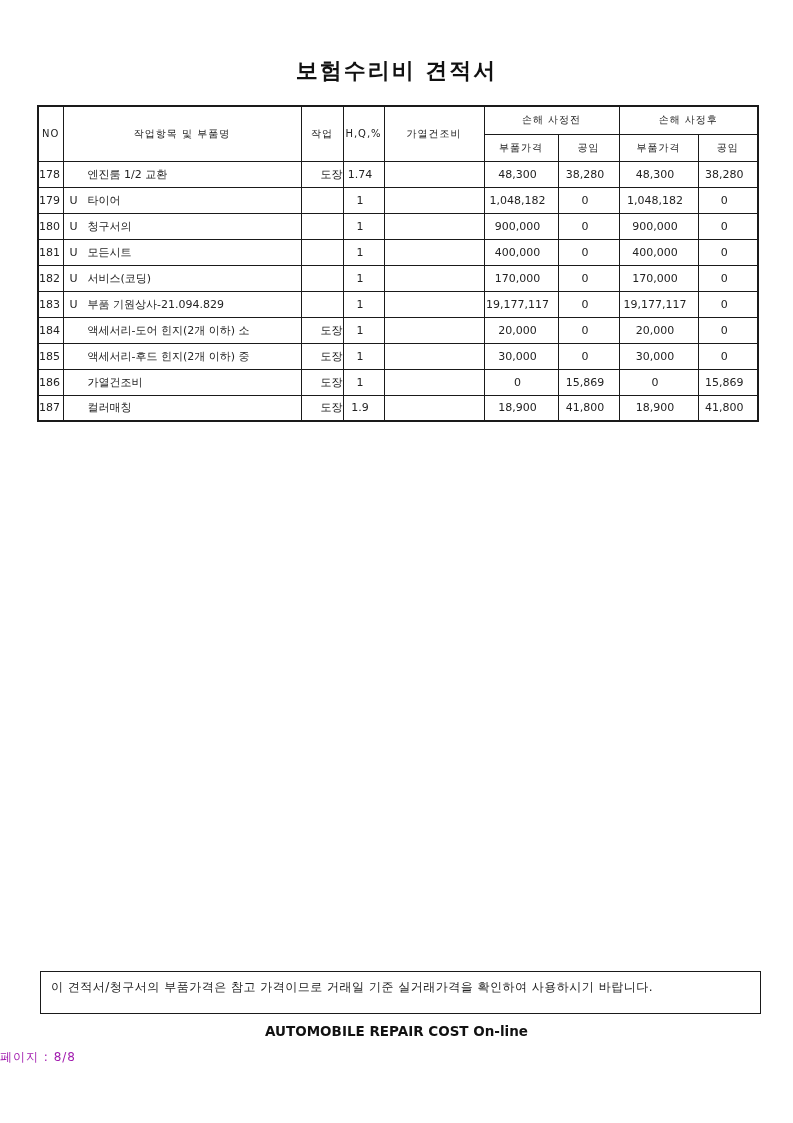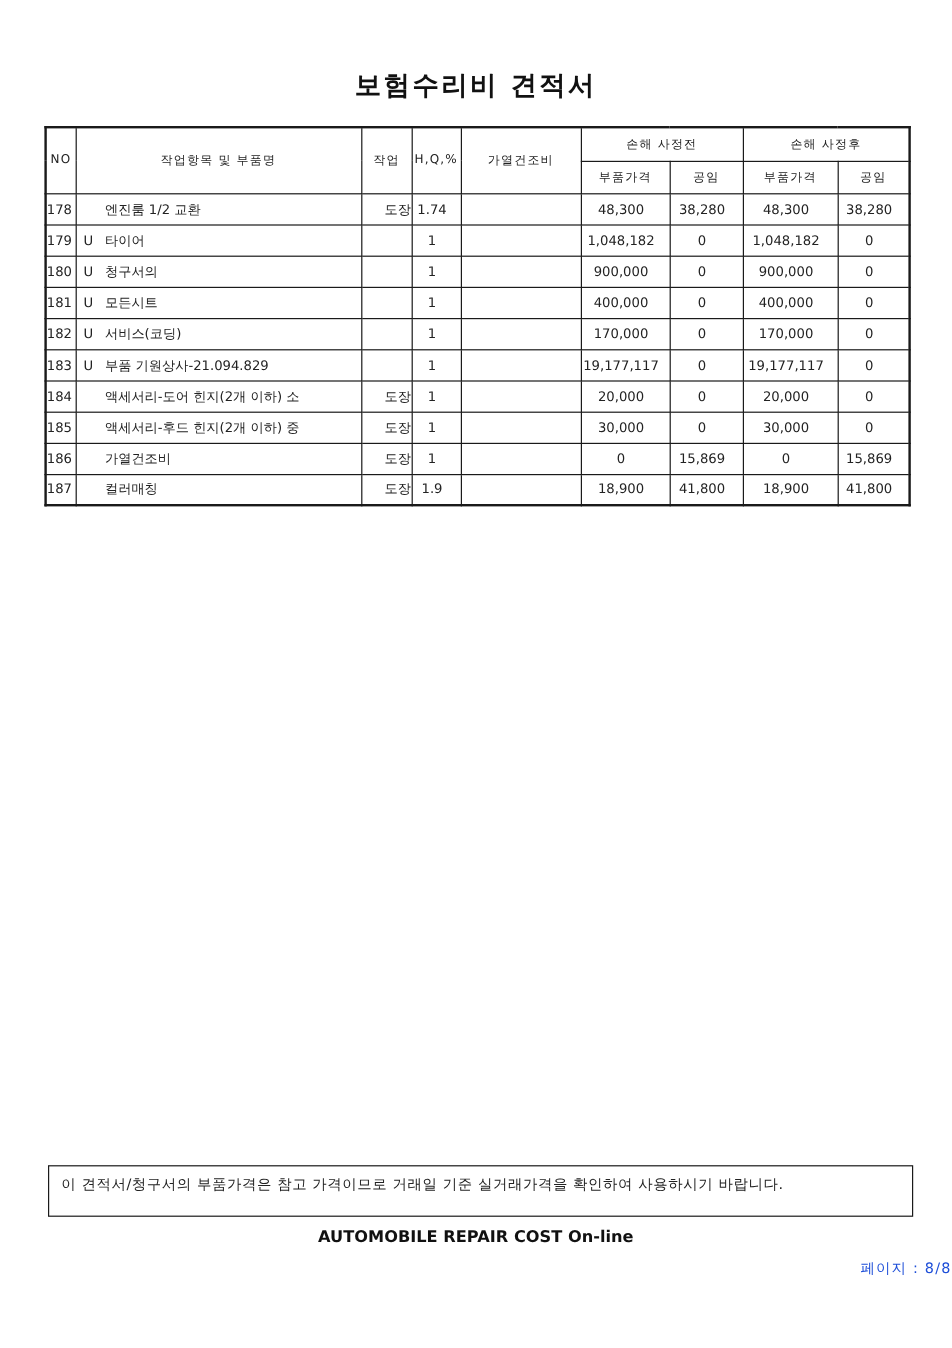--- a/index.html
+++ b/index.html
@@ -60,24 +60,24 @@
     position: absolute;
     top: 1023px; left: 0; width: 100%;
     text-align: center;
     font-size: 13.5px;
     font-weight: bold;
     color: #111;
   }
   .footer-page {
     position: absolute;
     top: 1049px; left: 0; width: 100%;
-    text-align: right;
+    text-align: left;
     font-size: 12px;
     letter-spacing: 1px;
-    color: #1d4ed8;
+    color: #a21caf;
   }
 </style>
 </head>
 <body>
 
 <div class="page-title">보험수리비 견적서</div>
 
 <table class="estimate">
   <colgroup>
     <col style="width:25px">

